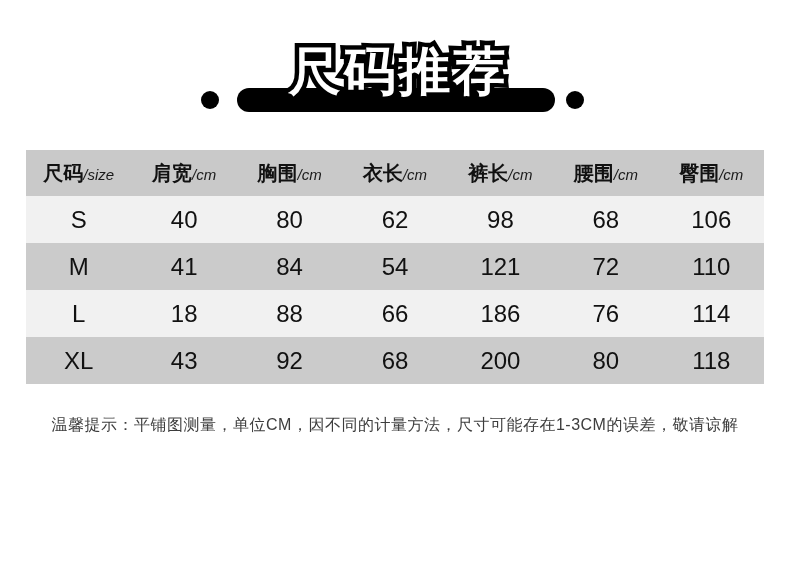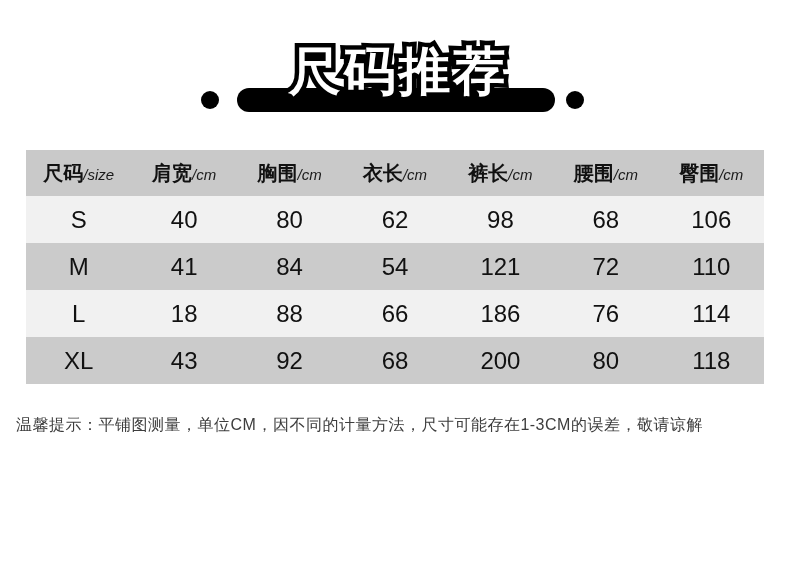--- a/index.html
+++ b/index.html
@@ -85,24 +85,24 @@
     text-align: center;
     vertical-align: middle;
     padding: 0;
   }
   .size-table tbody tr:nth-child(odd)  td { background: #f1f1f1; }
   .size-table tbody tr:nth-child(even) td { background: #cbcbcb; }
 
   
   .footer-note {
     margin-top: 31px;
+    text-align: center;
     font-size: 16px;
     color: #3d3d3d;
     letter-spacing: 0.5px;
-    padding-left: 16px;
   }
 </style>
 </head>
 <body>
 
 <div class="page">
 
   <div class="banner">
     <span class="banner-dot left"></span>
     <div class="banner-bar"></div>

